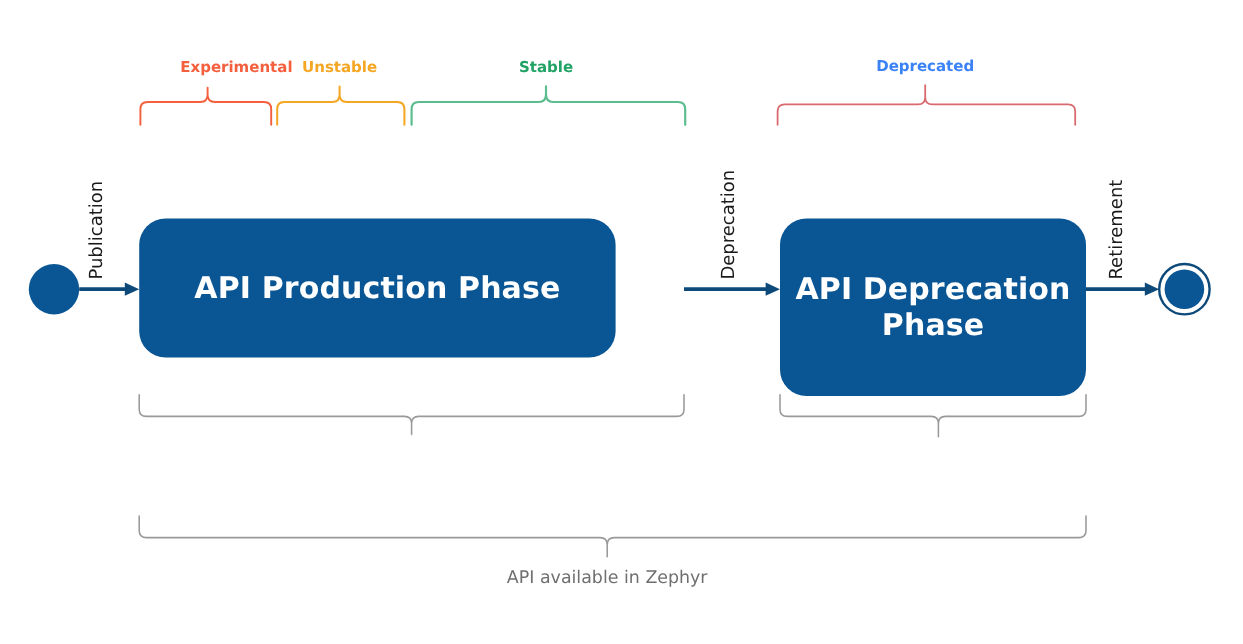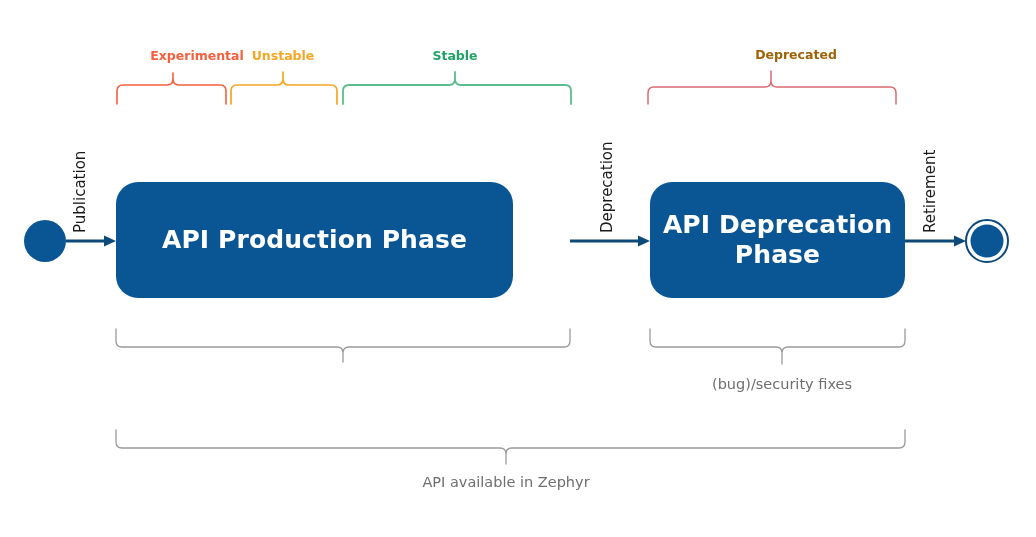--- a/index.html
+++ b/index.html
@@ -42,21 +42,21 @@
   }
   .phase-box .phase-label {
     color: #ffffff;
     font-size: 25px;
     font-weight: 600;
     line-height: 1.22;
     letter-spacing: 0.1px;
     padding: 0 10px;
   }
   #box-production { left: 116px; top: 182px; width: 397px; height: 116px; }
-  #box-deprecation { left: 650px; top: 182px; width: 255px; height: 116px; }
+  #box-deprecation { left: 650px; top: 182px; width: 255px; height: 148px; }
 
   
   .vlabel {
     position: absolute;
     color: #1a1a1a;
     font-size: 15px;
     font-weight: 400;
     white-space: nowrap;
     transform-origin: left bottom;
     transform: rotate(-90deg);
@@ -72,21 +72,21 @@
     font-size: 12.5px;
     font-weight: 600;
     white-space: nowrap;
     text-align: center;
     transform: translateX(-50%);
     line-height: 1;
   }
   #label-experimental { left: 173px; top: 50px; color: #f4603e; margin-left: 24px; }
   #label-unstable     { left: 283px; top: 50px; color: #f5a623; text-align: right; }
   #label-stable       { left: 455px; top: 50px; color: #21a366; }
-  #label-deprecated   { left: 796px; top: 49px; color: #a16207; }
+  #label-deprecated   { left: 771px; top: 49px; color: #3b82f6; }
 
   
   .caption {
     position: absolute;
     font-size: 14.5px;
     font-weight: 400;
     color: #6f6f6f;
     text-align: center;
     transform: translateX(-50%);
     line-height: 1.45;
@@ -156,16 +156,15 @@
 
   <span class="vlabel" id="label-publication">Publication</span>
   <span class="vlabel" id="label-deprecation">Deprecation</span>
   <span class="vlabel" id="label-retirement">Retirement</span>
 
   <span class="bracket-label" id="label-experimental">Experimental</span>
   <span class="bracket-label" id="label-unstable">Unstable</span>
   <span class="bracket-label" id="label-stable">Stable</span>
   <span class="bracket-label" id="label-deprecated">Deprecated</span>
 
-  <div class="caption" id="caption-deprecation">(bug)/security fixes</div>
   <div class="caption" id="caption-overall">API available in Zephyr</div>
 
 </div>
 
 </body></html>

